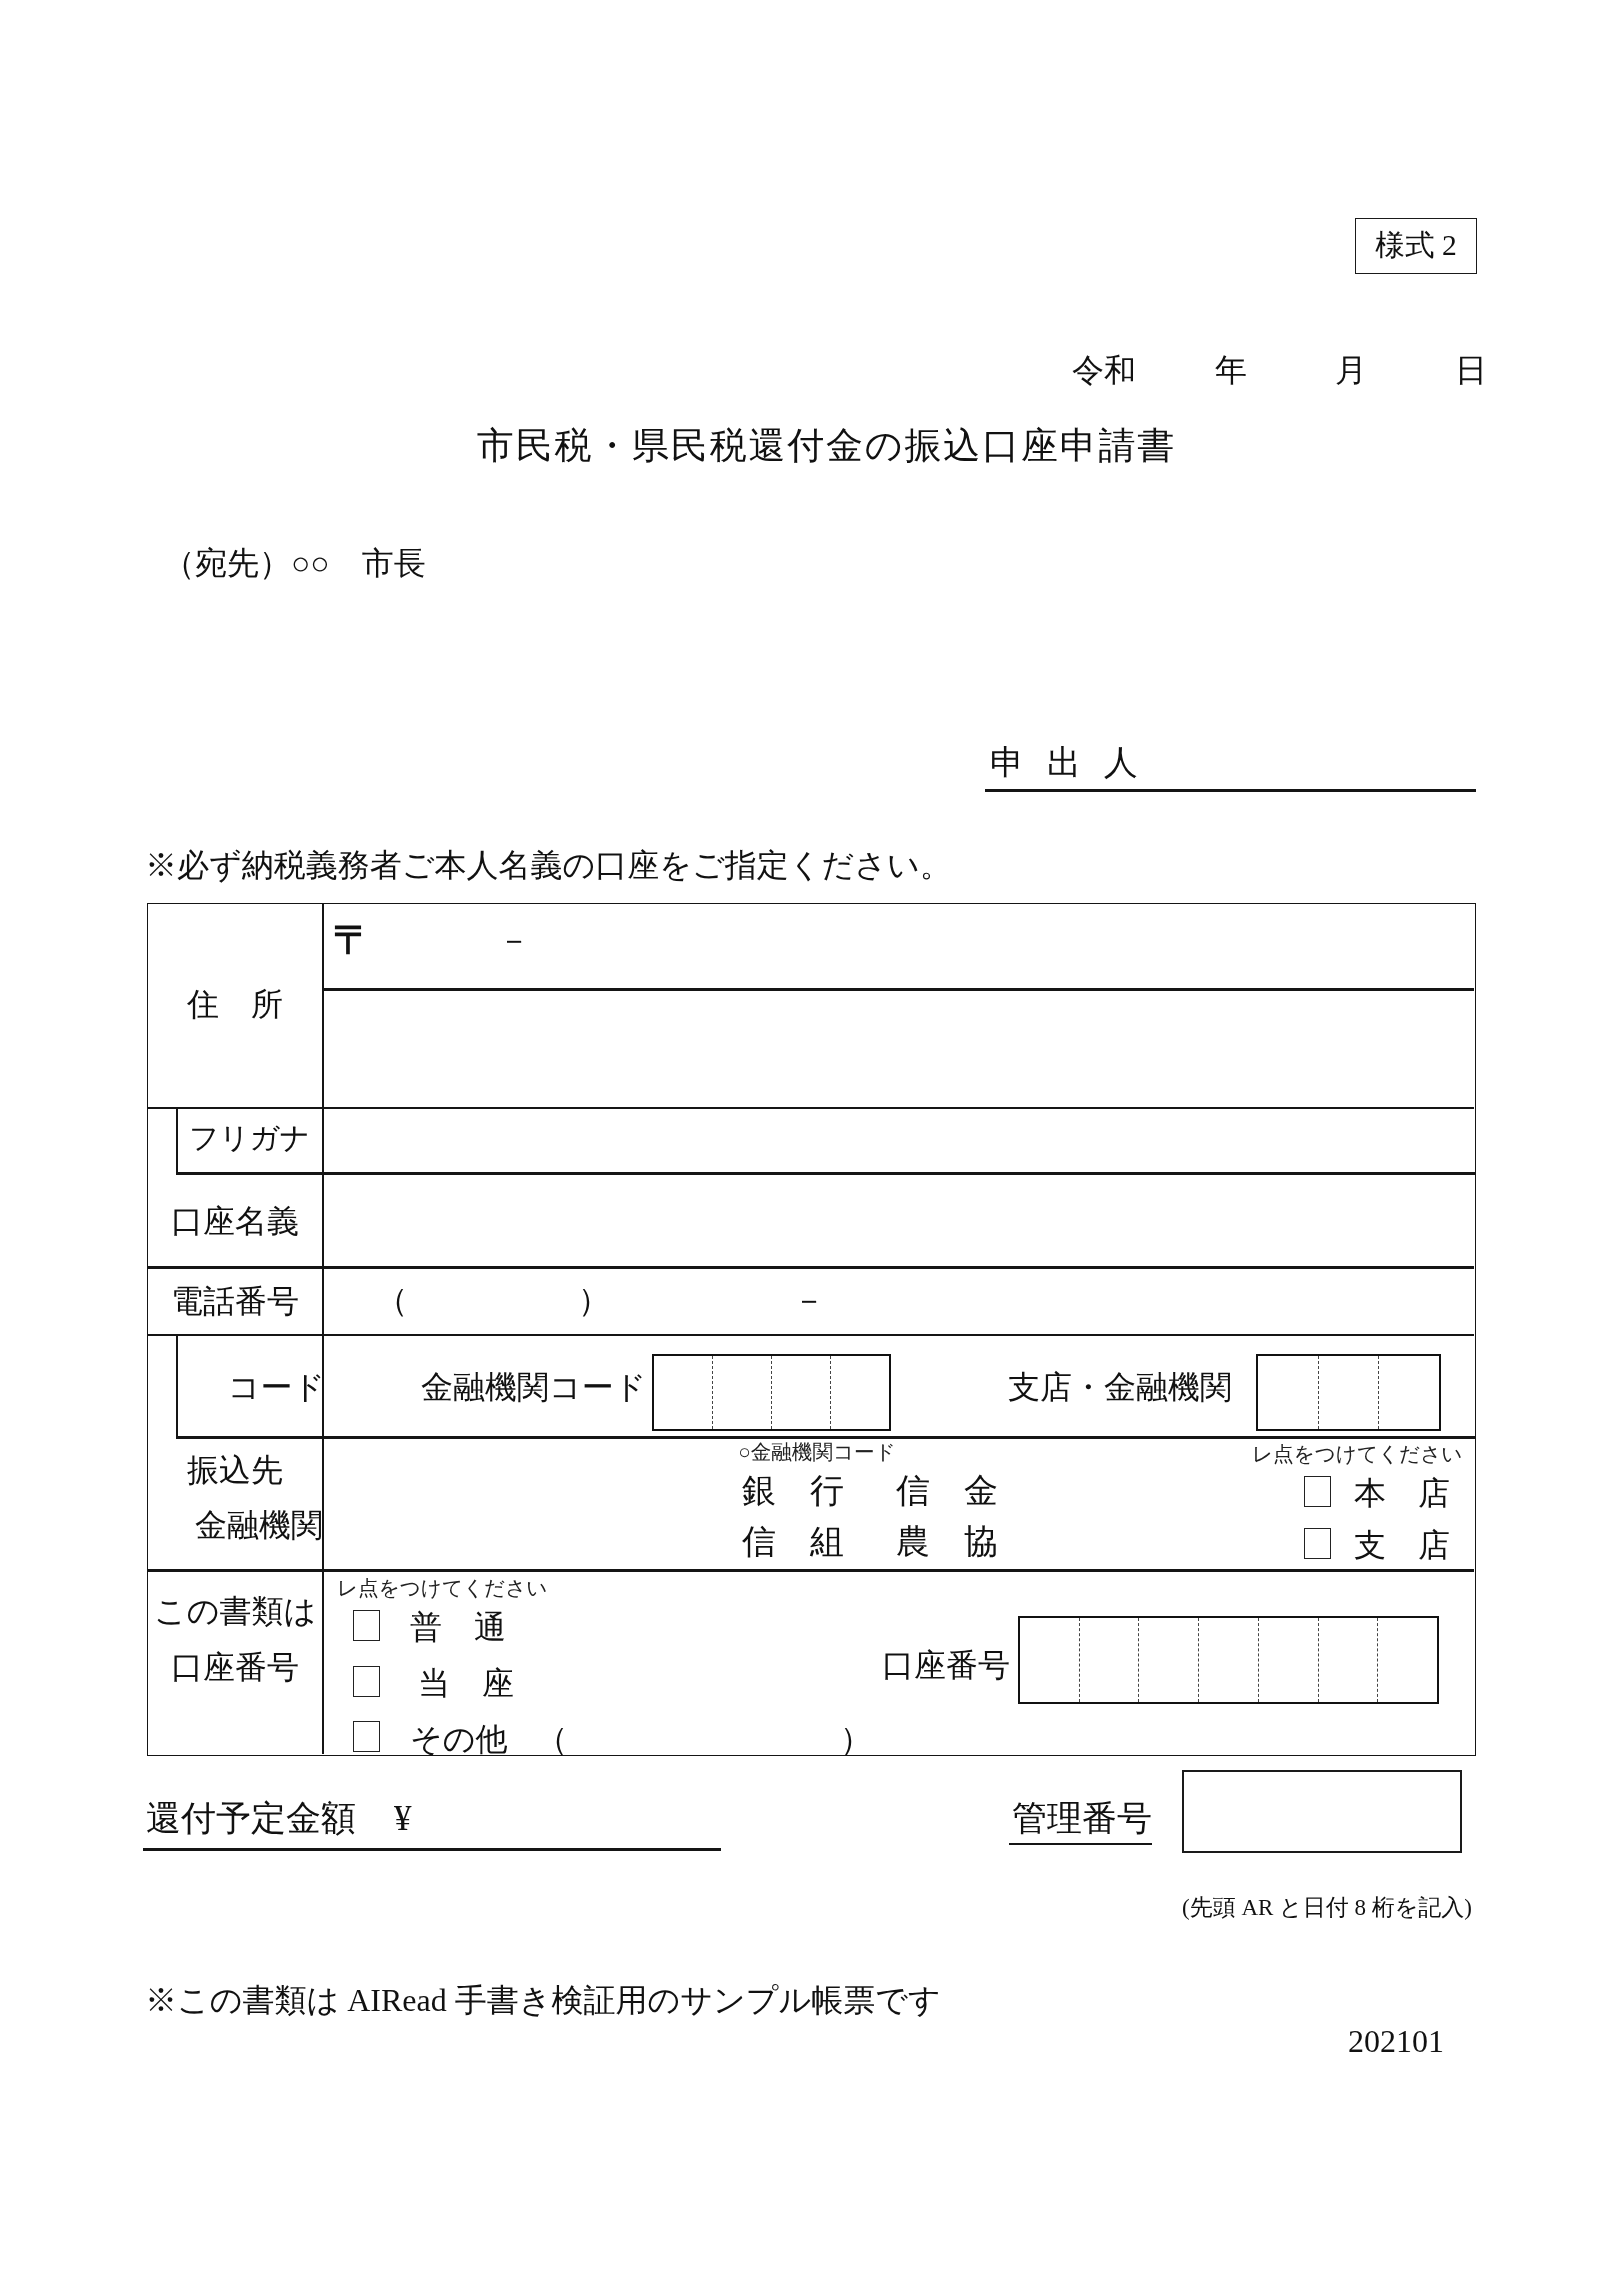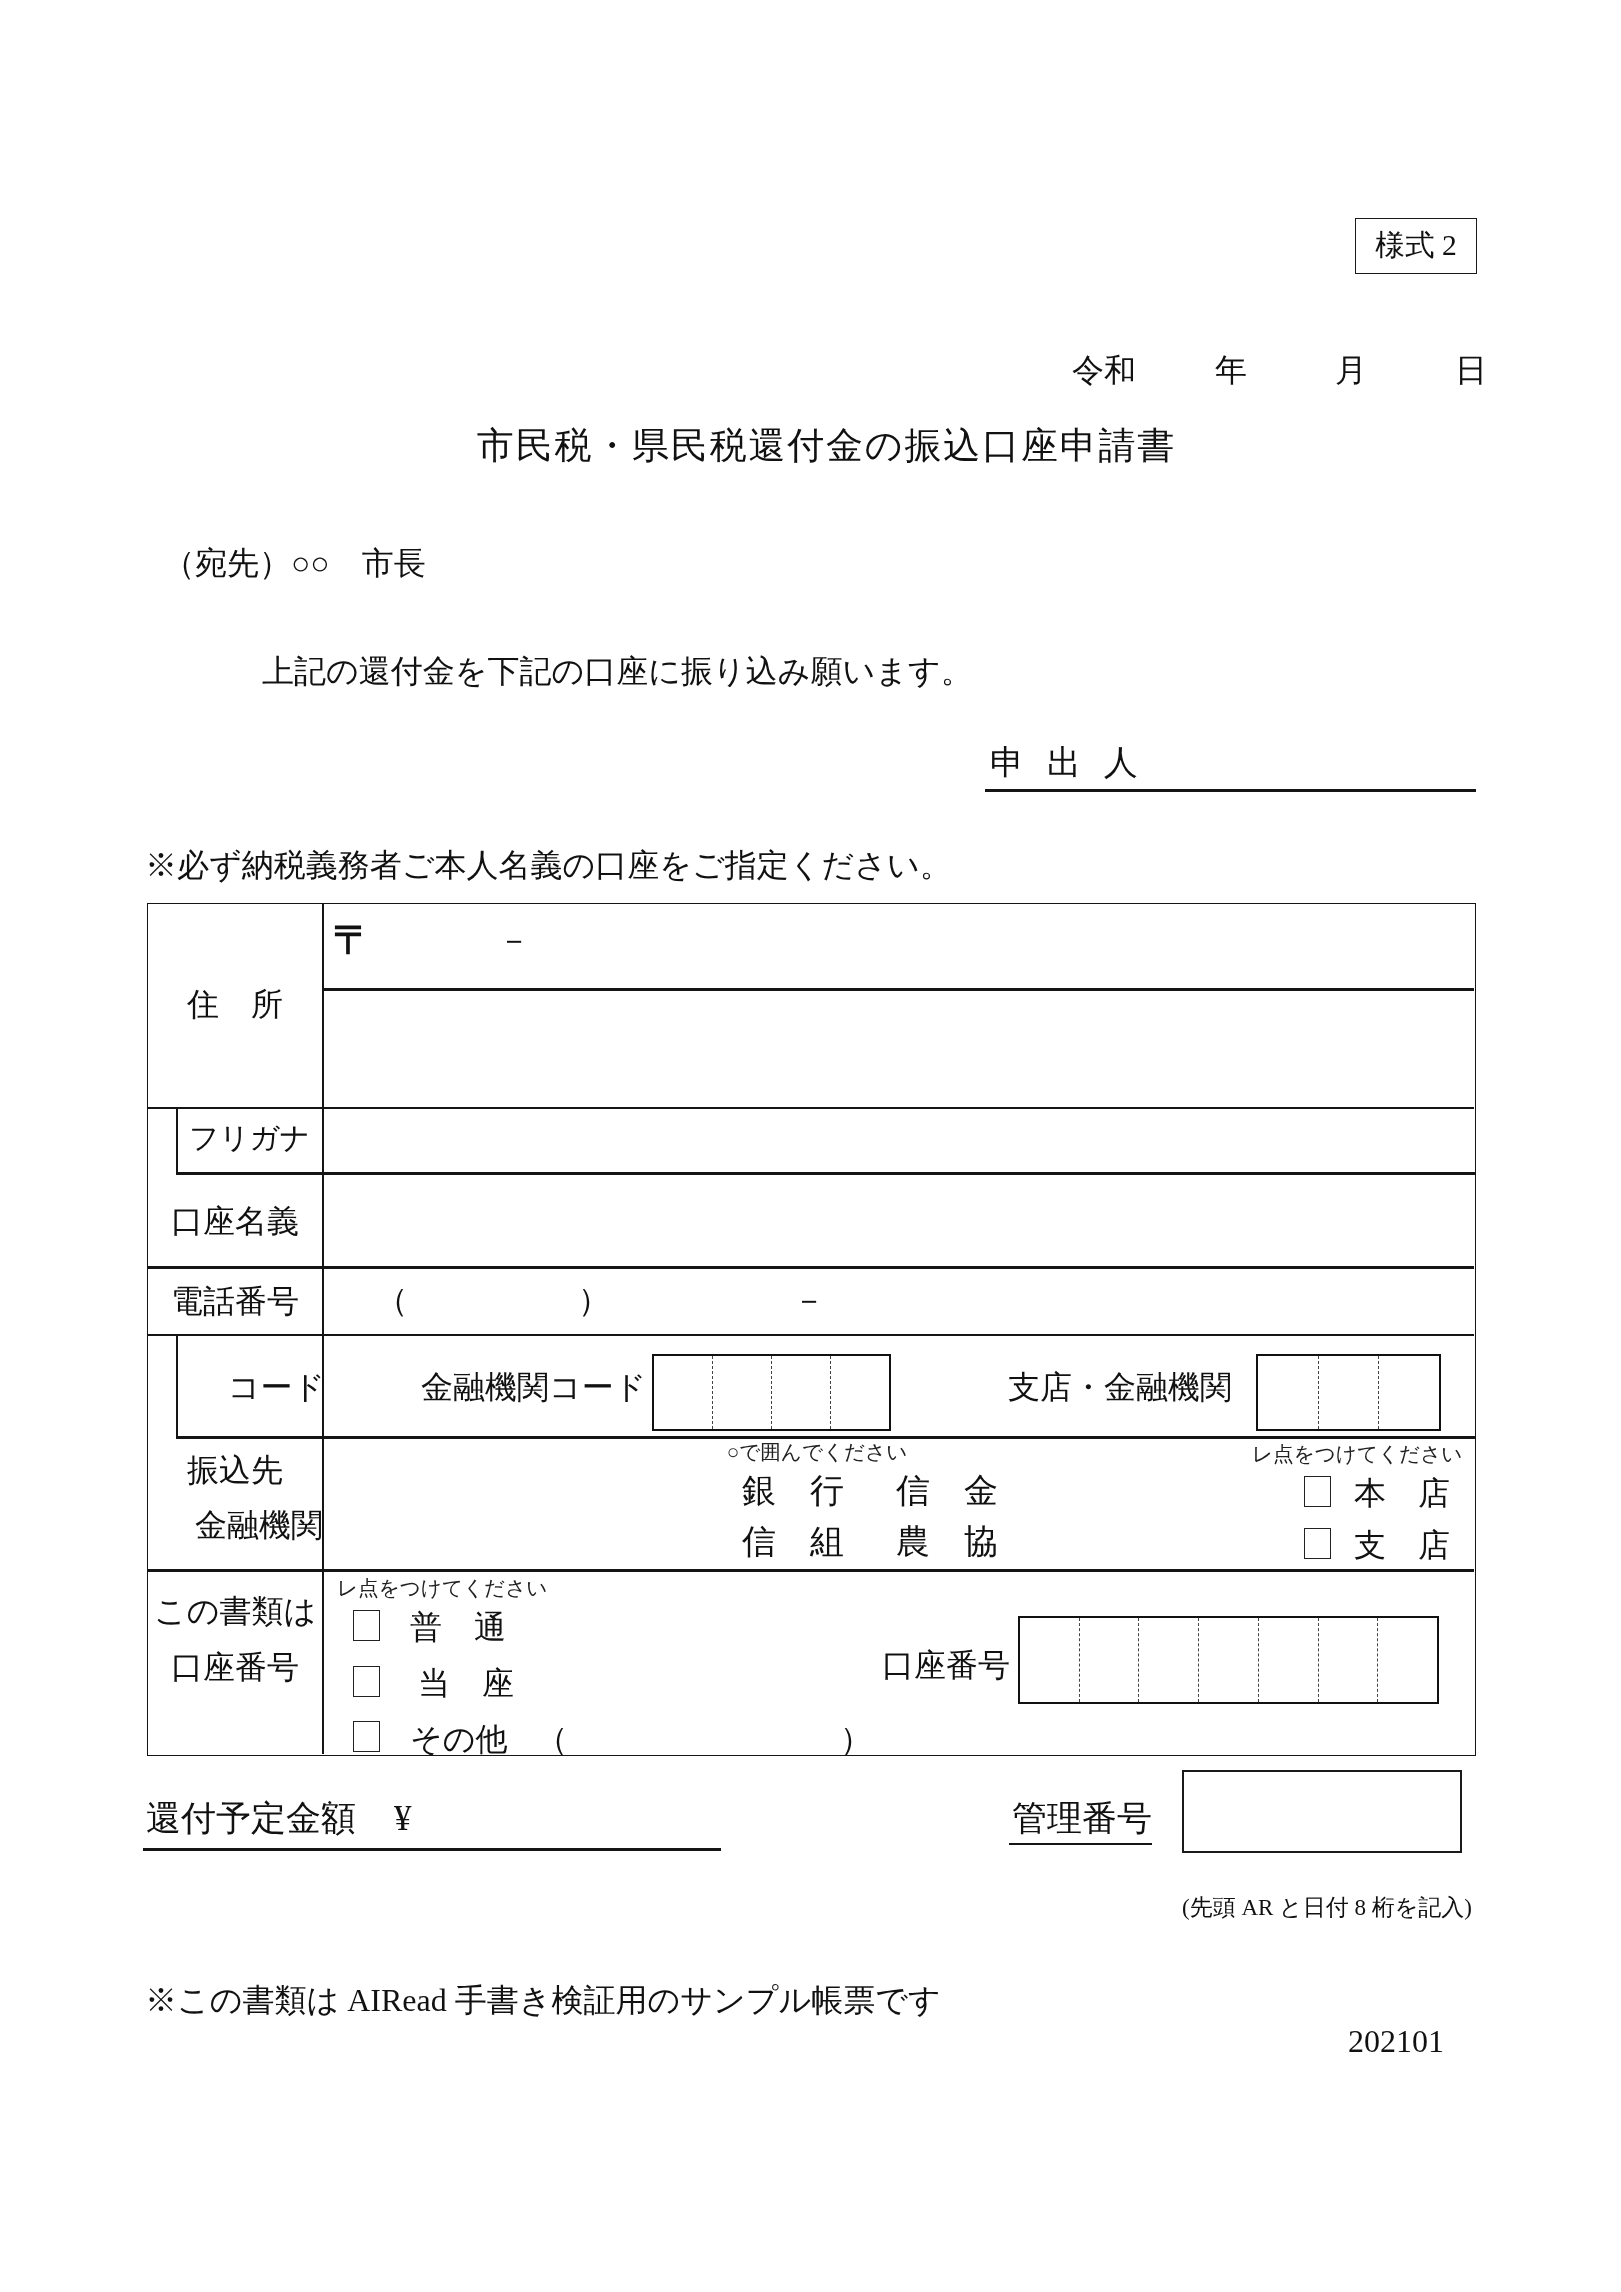--- a/index.html
+++ b/index.html
@@ -40,21 +40,20 @@
 
   <span class="abs t36" style="left:1072px;top:351px;">令和</span>
   <span class="abs t36" style="left:1215px;top:351px;">年</span>
   <span class="abs t36" style="left:1335px;top:351px;">月</span>
   <span class="abs t36" style="left:1455px;top:351px;">日</span>
 
   <div class="abs t50 center" style="left:0;top:424px;width:1621px;letter-spacing:1.8px;">市民税・県民税還付金の振込口座申請書</div>
 
   <div class="abs t36" style="left:163px;top:544px;">（宛先）○○　市長</div>
 
-  <div class="abs t36" style="left:262px;top:652px;">上記の還付金を下記の口座に振り込み願います。</div>
 
   <span class="abs t38 ls8" style="left:990px;top:743px;">申 出 人</span>
   <div class="hline" style="left:985px;top:789px;width:491px;height:2.7px;"></div>
   <div class="input-area" style="left:1146px;top:742px;width:330px;height:47px;"></div>
 
   <div class="abs t36" style="left:145px;top:846px;">※必ず納税義務者ご本人名義の口座をご指定ください。</div>
 
   <div class="table-frame" style="left:147px;top:903px;width:1327px;height:851px;"></div>
 
   <div class="vline" style="left:322px;top:903px;width:1.8px;height:851px;"></div>
@@ -96,21 +95,21 @@
   </div>
   <span class="abs t36" style="left:1008px;top:1368px;">支店・金融機関</span>
   <div class="code-box" style="left:1256px;top:1354px;width:181px;height:73px;">
     <div class="code-cell"></div>
     <div class="code-cell"></div>
     <div class="code-cell"></div>
   </div>
 
   <div class="abs t36 center" style="left:147px;top:1451px;width:176px;">振込先</div>
   <div class="abs t36 center" style="left:147px;top:1506px;width:176px;padding-left:24px;">金融機関</div>
-  <div class="abs t23 center small-note" style="left:690px;top:1440px;width:254px;">○で囲んでください</div>
+  <div class="abs t23 center small-note" style="left:690px;top:1440px;width:254px;">○金融機関コード</div>
   <span class="abs t38" style="left:742px;top:1471px;">銀　行</span>
   <span class="abs t38" style="left:896px;top:1471px;">信　金</span>
   <span class="abs t38" style="left:742px;top:1522px;">信　組</span>
   <span class="abs t38" style="left:896px;top:1522px;">農　協</span>
   <div class="abs t23 small-note" style="left:1252px;top:1442px;">レ点をつけてください</div>
   <div class="checkbox" style="left:1304px;top:1476px;"></div>
   <span class="abs t36" style="left:1354px;top:1474px;">本　店</span>
   <div class="checkbox" style="left:1304px;top:1528px;"></div>
   <span class="abs t36" style="left:1354px;top:1526px;">支　店</span>
 

